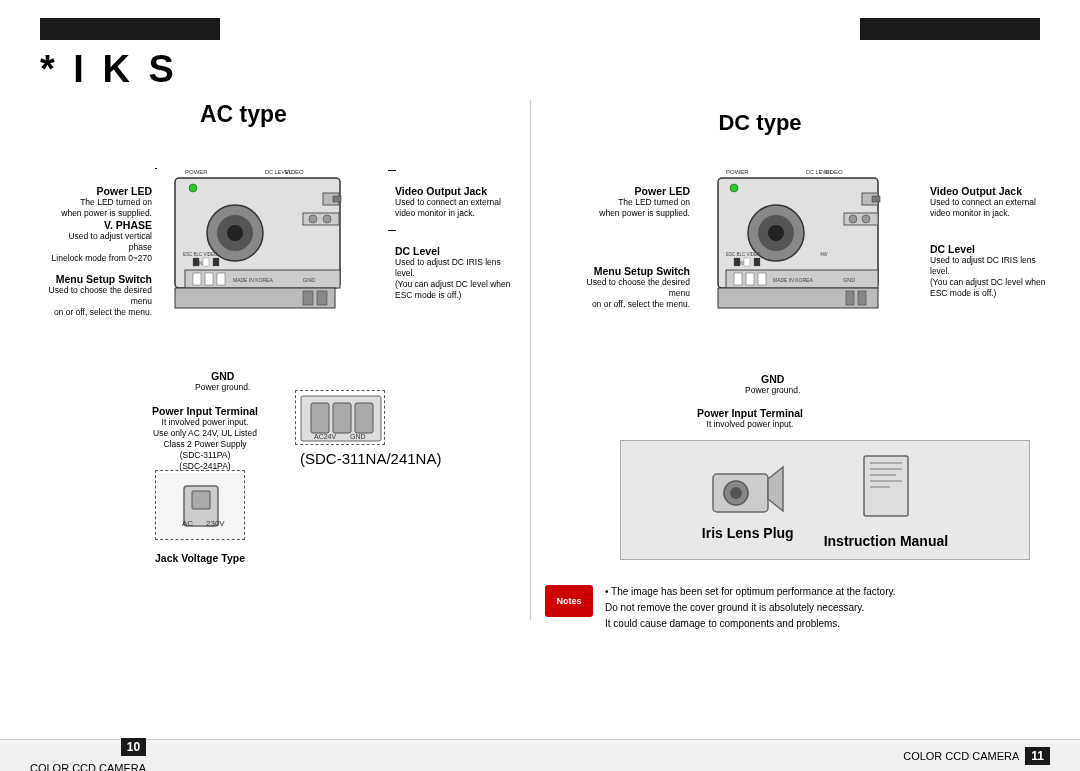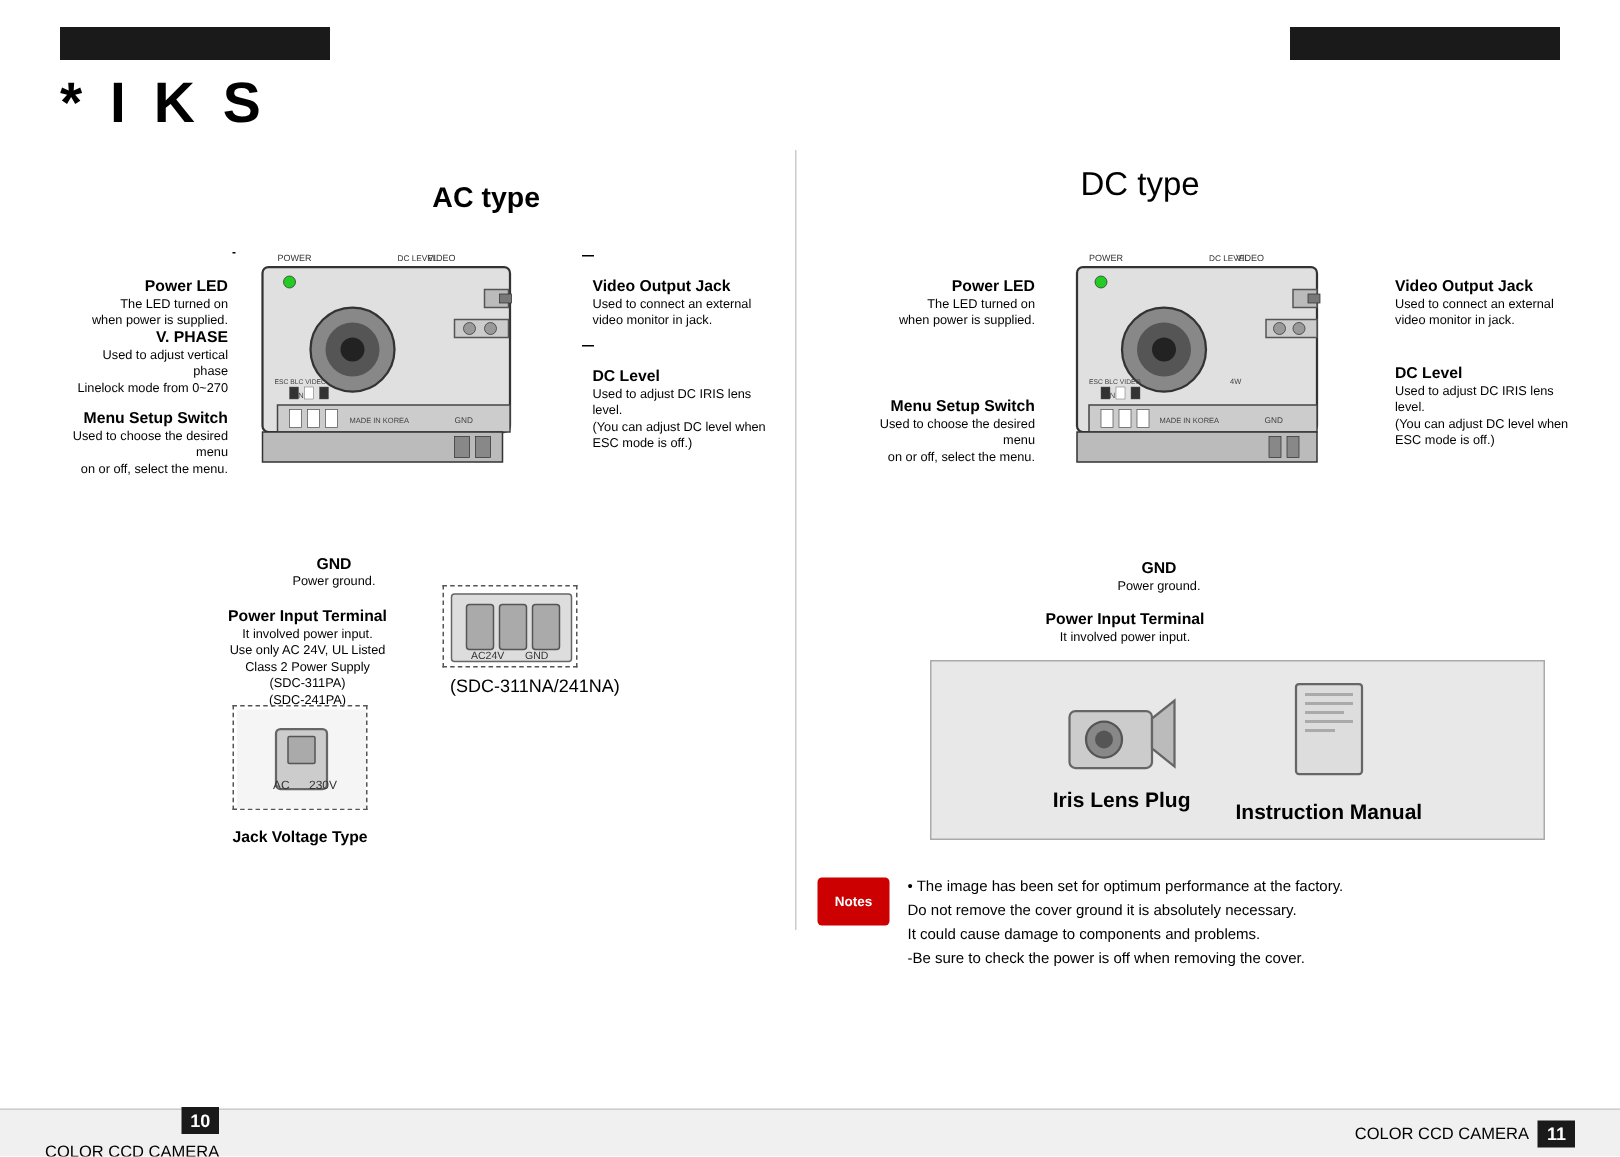--- a/index.html
+++ b/index.html
@@ -45,33 +45,33 @@
       top: 48px;
       left: 40px;
       font-size: 38px;
       font-weight: bold;
       letter-spacing: 4px;
     }
 
     
     .ac-title {
       position: absolute;
-      top: 122px;
+      top: 101px;
       left: 200px;
-      font-size: 19px;
-      font-weight: bold;
-      text-align: right;
+      font-size: 23px;
+      font-weight: bold;
+      text-align: left;
       width: 160px;
     }
     .dc-title {
       position: absolute;
       top: 110px;
       left: 680px;
       font-size: 22px;
-      font-weight: normal;
+      font-weight: bold;
       text-align: center;
       width: 160px;
     }
 
     
     .center-divider {
       position: absolute;
       top: 100px;
       left: 530px;
       width: 1px;
@@ -132,21 +132,21 @@
       left: 135px;
       text-align: center;
       width: 140px;
     }
 
     
     .ac-sdc-note {
       position: absolute;
       top: 450px;
       left: 300px;
-      font-size: 12px;
+      font-size: 15px;
     }
 
     
     .hv-box {
       position: absolute;
       top: 470px;
       left: 155px;
       width: 90px;
       height: 70px;
       border: 1.5px dashed #555;
@@ -550,21 +550,20 @@
   </div>
 
   <div class="notes-badge">
     <span>Notes</span>
   </div>
 
   <div class="notes-text">
     <div>• The image has been set for optimum performance at the factory.</div>
     <div>Do not remove the cover ground it is absolutely necessary.</div>
     <div>It could cause damage to components and problems.</div>
-    <div>‐Be sure to check the power is off when removing the cover.</div>
   </div>
 
   <div class="bottom-bar">
     <div class="page-num-left">
       <span class="page-num-box">10</span>
       <span>COLOR CCD CAMERA</span>
     </div>
     <div class="page-num-right">
       <span>COLOR CCD CAMERA</span>
       <span class="page-num-box-right">11</span>

